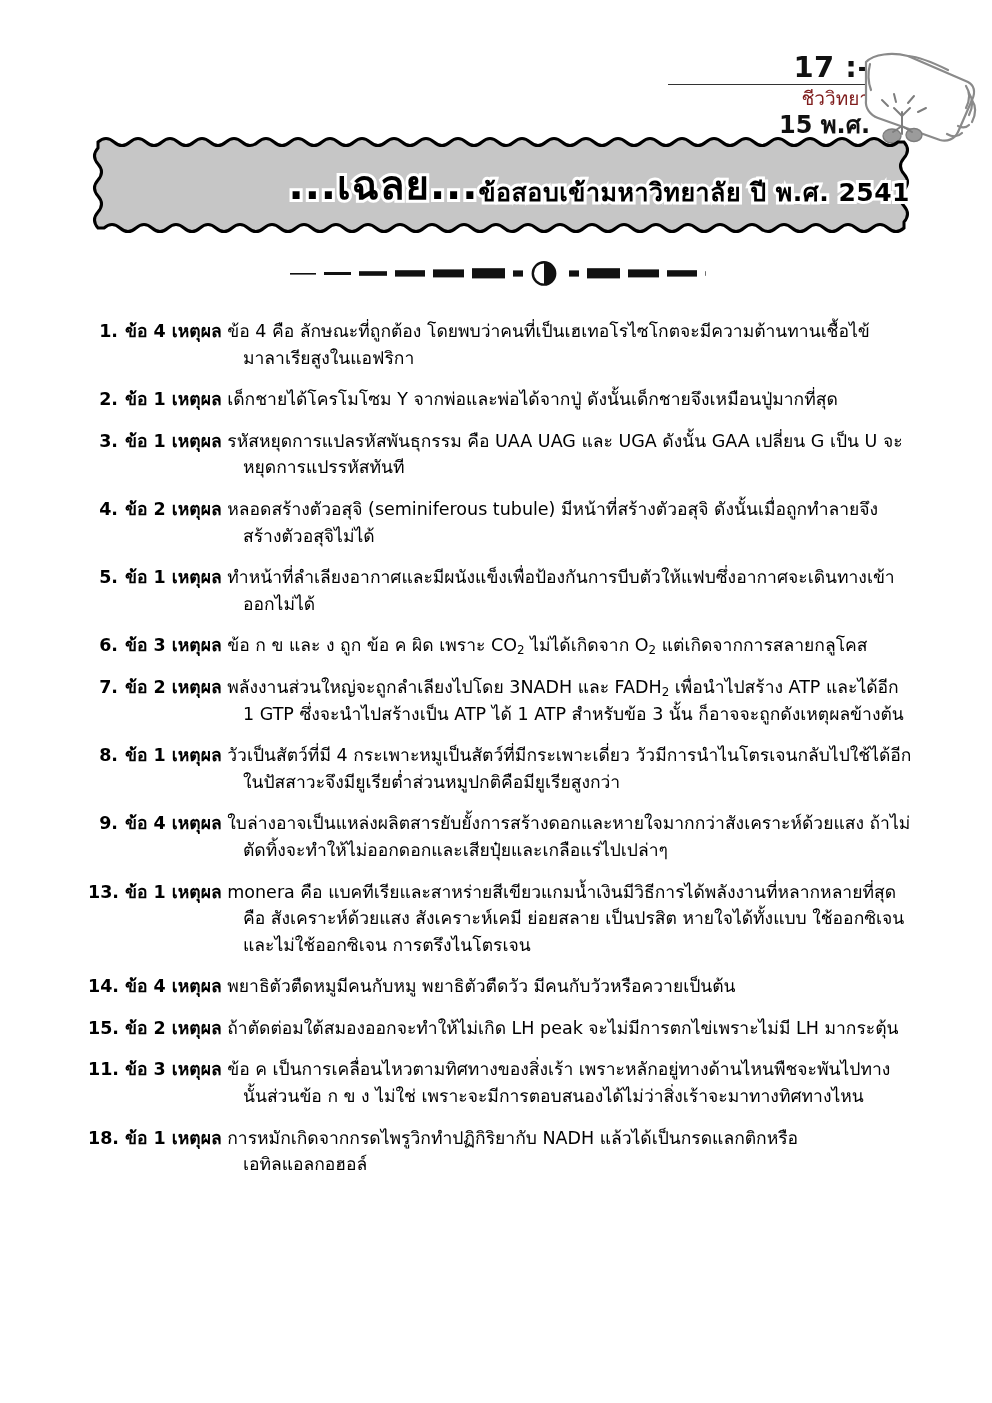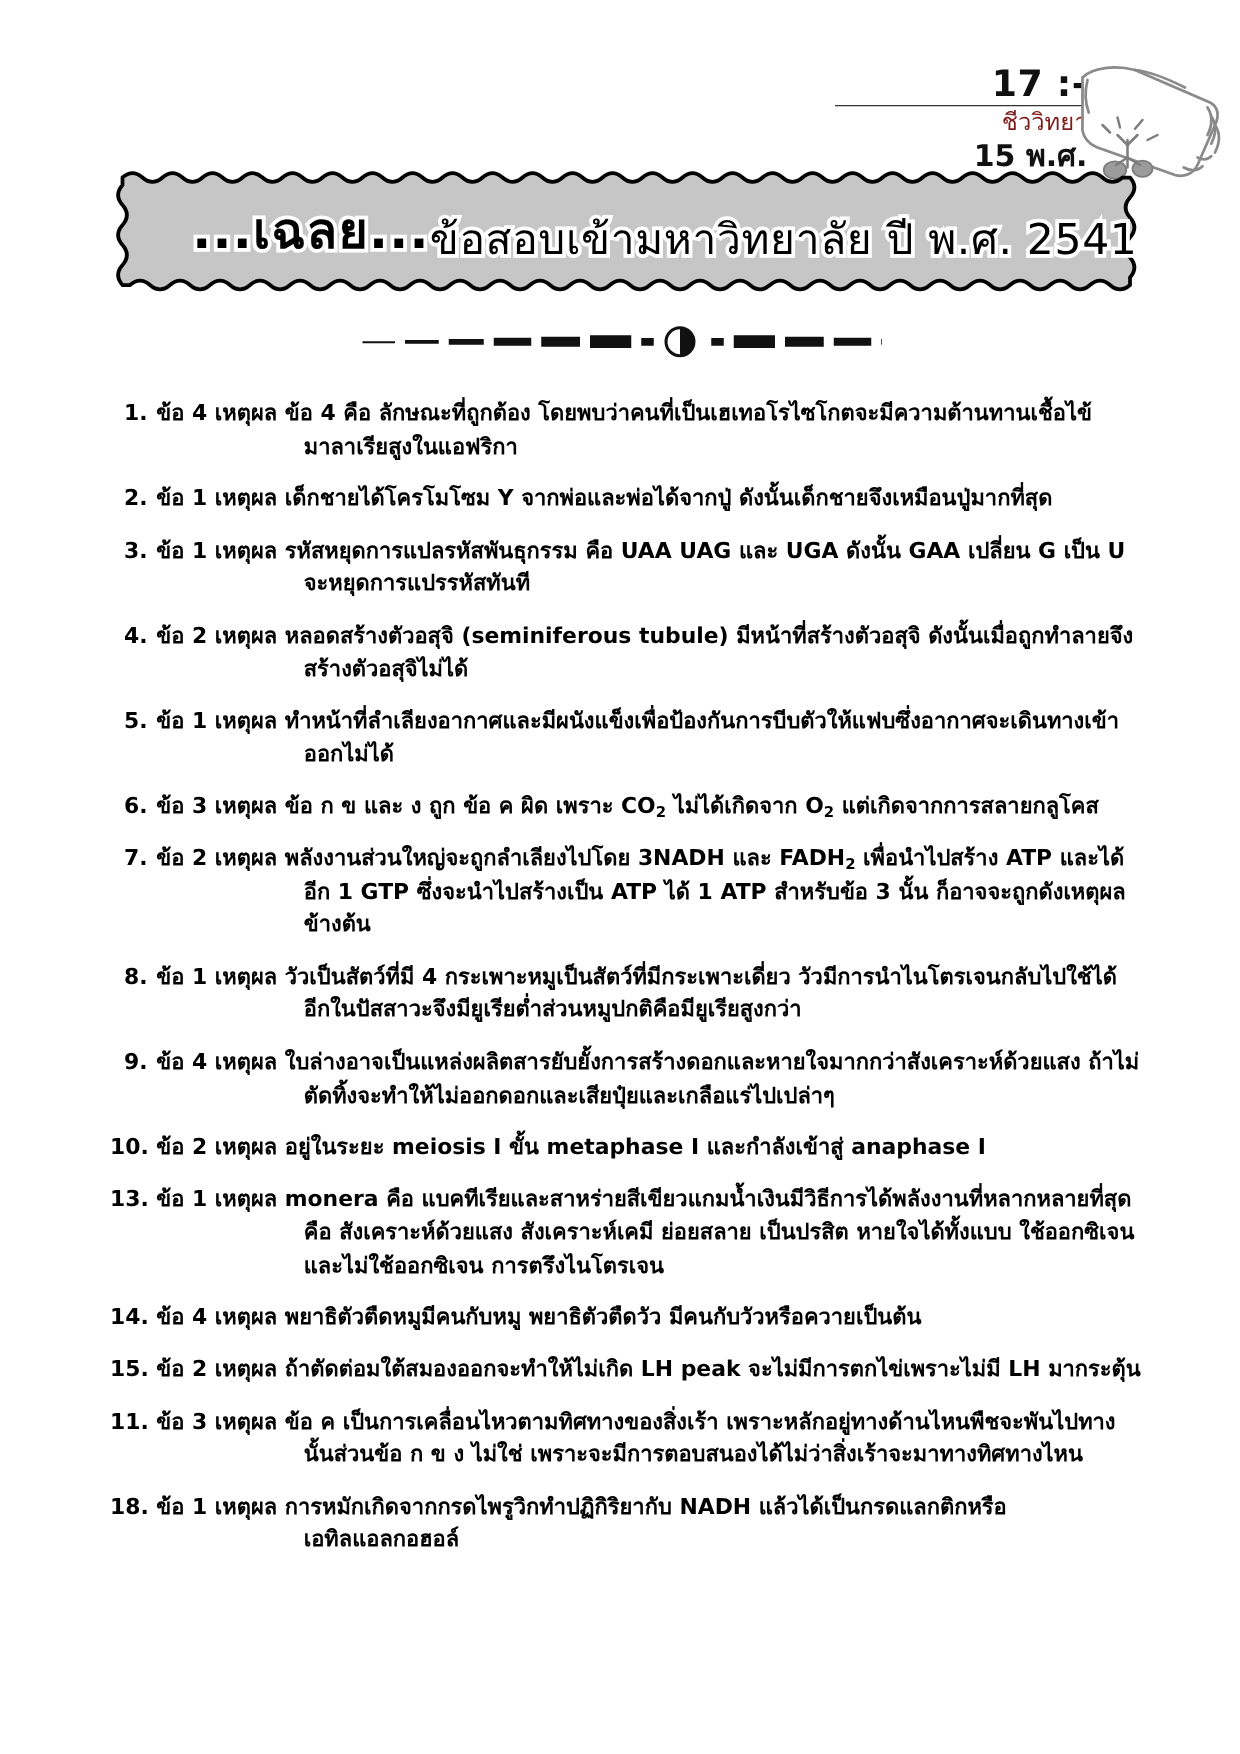--- a/index.html
+++ b/index.html
@@ -96,22 +96,22 @@
     font-size: 40px;
     font-weight: bold;
     line-height: 1.0;
     color: #000;
     -webkit-text-stroke: 6px #ffffff;
     paint-order: stroke fill;
     letter-spacing: 1px;
     white-space: nowrap;
   }
   .banner-title-sub {
-    font-size: 34px;
-    font-weight: normal;
+    font-size: 25px;
+    font-weight: bold;
     line-height: 1.05;
     color: #000;
     -webkit-text-stroke: 6px #ffffff;
     paint-order: stroke fill;
     letter-spacing: 0.5px;
     white-space: nowrap;
     margin-top: 2px;
     transform: translateY(7px);
   }
 
@@ -157,21 +157,21 @@
   .answer-body .lines {
     padding-left: 118px;
     text-indent: -118px;
   }
   .answer-choice {
     font-weight: bold;
     white-space: nowrap;
     text-align: right;
   }
   .answer-text {
-    font-weight: bold;
+    font-weight: normal;
   }
   sub {
     font-size: 0.68em;
     vertical-align: -0.28em;
     line-height: 0;
   }
 </style>
 </head>
 <body>
 
@@ -313,26 +313,20 @@
         <div class="lines"><span class="answer-choice">ข้อ 1 เหตุผล</span><span class="answer-text"> วัวเป็นสัตว์ที่มี 4 กระเพาะหมูเป็นสัตว์ที่มีกระเพาะเดี่ยว วัวมีการนำไนโตรเจนกลับไปใช้ได้อีกในปัสสาวะจึงมียูเรียต่ำส่วนหมูปกติคือมียูเรียสูงกว่า</span></div>
       </div>
     </div>
     <div class="answer-item">
       <div class="answer-num">9.</div>
       <div class="answer-body">
         <div class="lines"><span class="answer-choice">ข้อ 4 เหตุผล</span><span class="answer-text"> ใบล่างอาจเป็นแหล่งผลิตสารยับยั้งการสร้างดอกและหายใจมากกว่าสังเคราะห์ด้วยแสง ถ้าไม่ตัดทิ้งจะทำให้ไม่ออกดอกและเสียปุ๋ยและเกลือแร่ไปเปล่าๆ</span></div>
       </div>
     </div>
     <div class="answer-item">
-      <div class="answer-num">10.</div>
-      <div class="answer-body">
-        <div class="lines"><span class="answer-choice">ข้อ 2 เหตุผล</span><span class="answer-text"> อยู่ในระยะ meiosis I ขั้น metaphase I และกำลังเข้าสู่ anaphase I</span></div>
-      </div>
-    </div>
-    <div class="answer-item">
       <div class="answer-num">13.</div>
       <div class="answer-body">
         <div class="lines"><span class="answer-choice">ข้อ 1 เหตุผล</span><span class="answer-text"> monera คือ  แบคทีเรียและสาหร่ายสีเขียวแกมน้ำเงินมีวิธีการได้พลังงานที่หลากหลายที่สุด  คือ สังเคราะห์ด้วยแสง สังเคราะห์เคมี ย่อยสลาย เป็นปรสิต หายใจได้ทั้งแบบ ใช้ออกซิเจนและไม่ใช้ออกซิเจน การตรึงไนโตรเจน</span></div>
       </div>
     </div>
     <div class="answer-item">
       <div class="answer-num">14.</div>
       <div class="answer-body">
         <div class="lines"><span class="answer-choice">ข้อ 4 เหตุผล</span><span class="answer-text"> พยาธิตัวตืดหมูมีคนกับหมู พยาธิตัวตืดวัว มีคนกับวัวหรือควายเป็นต้น</span></div>
       </div>

